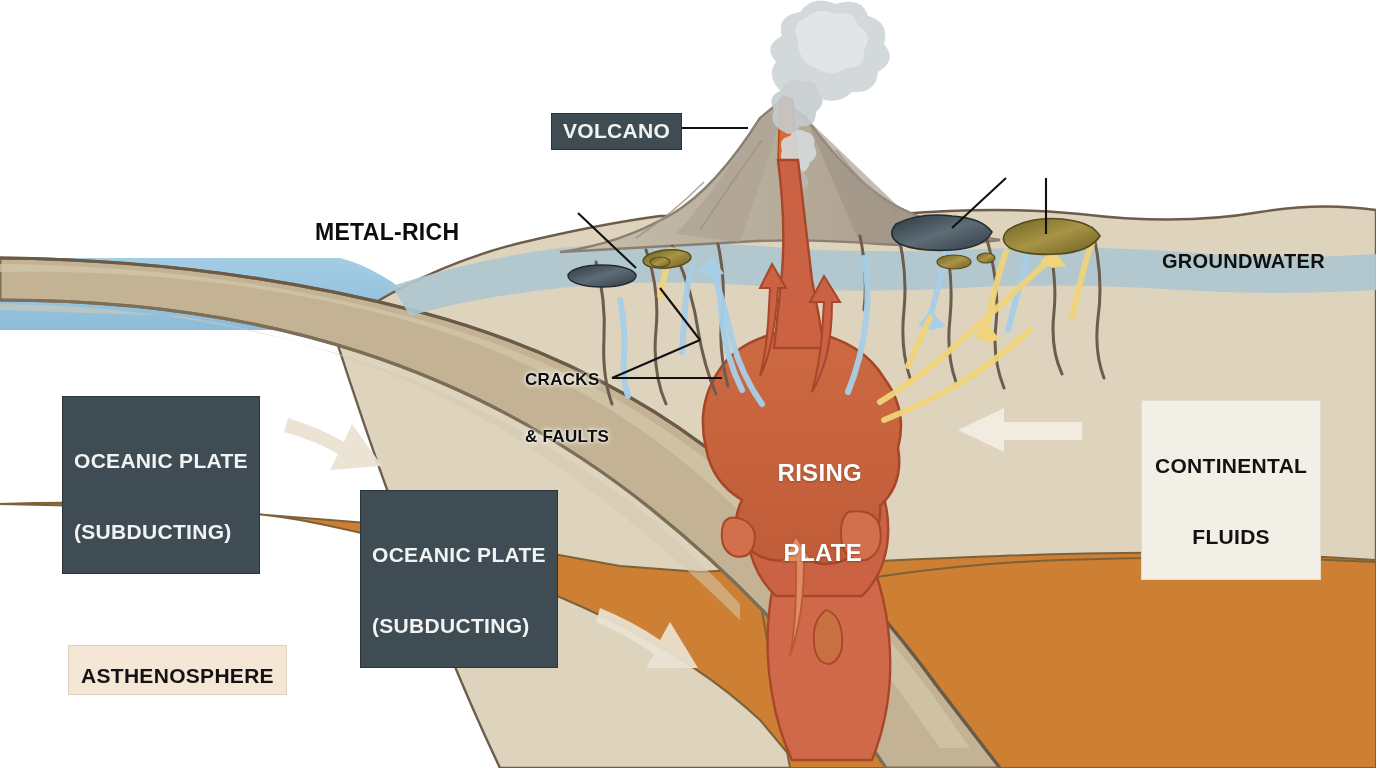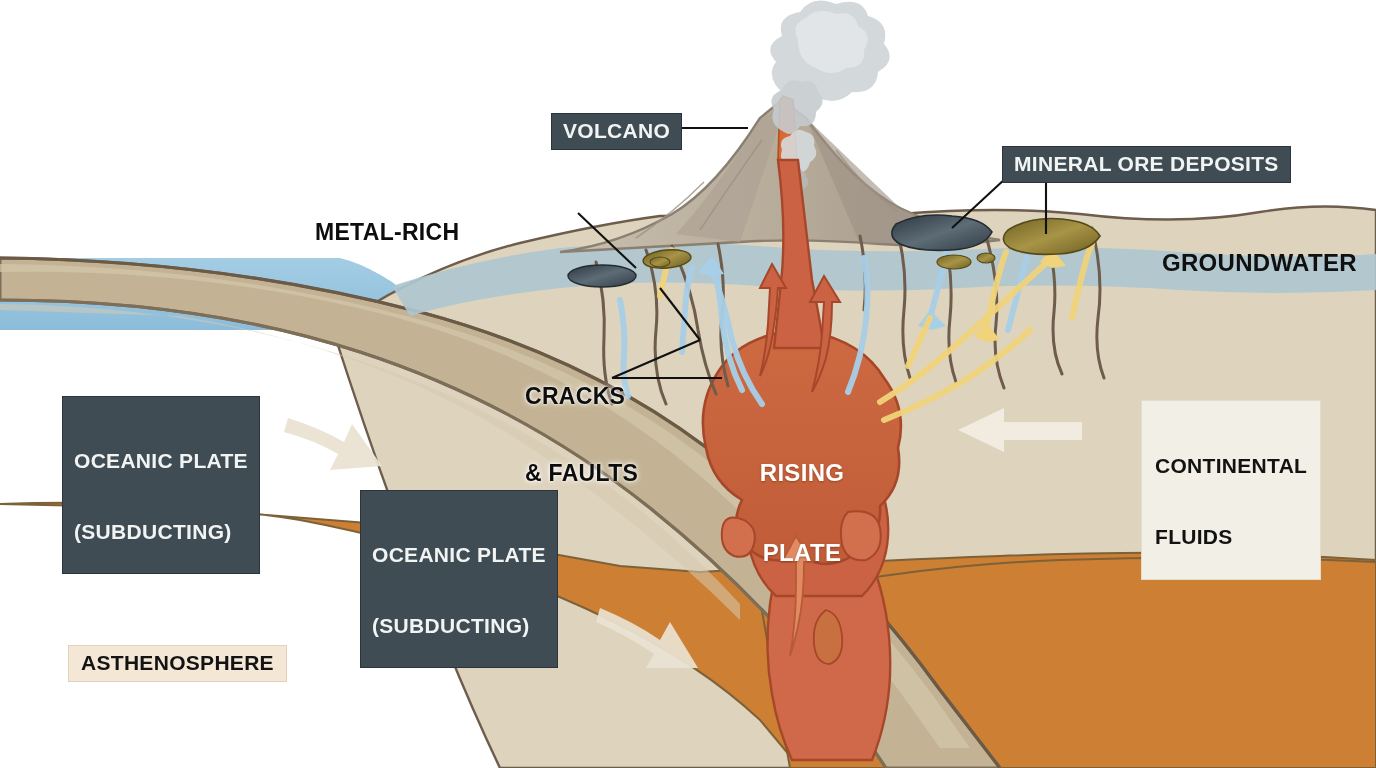--- a/index.html
+++ b/index.html
@@ -7,21 +7,21 @@
        font-family:"Liberation Sans",sans-serif;}
   #stage{position:relative;width:1132px;height:768px;background:#3b82f6;}
   #scene{position:absolute;inset:0;width:1376px;height:768px;}
 
   .lbl{position:absolute;box-sizing:border-box;line-height:1.12;
        letter-spacing:.3px;white-space:pre;}
   .lbl-dark{background:#3f4c54;color:#f2f4f3;padding:5px 11px 6px;
             border:1px solid #2b353b;font-weight:700;}
   .lbl-cream{background:#f2efe6;color:#121212;padding:6px 13px 7px;
              border:1px solid #e2dccb;font-weight:700;}
-  .lbl-tan{background:#f4e7d6;color:#131313;padding:5px 12px 6px;
+  .lbl-tan{background:#f4e7d6;color:#131313;padding:18px 12px 6px;
            border:1px solid #e3d2bb;font-weight:700;}
   .lbl-plain{color:#0d0d0d;font-weight:700;text-shadow:0 0 3px #fff,0 0 6px #fff;}
   .lbl-onmap{color:#101010;font-weight:700;}
   .lbl-white{color:#ffffff;font-weight:700;text-align:center;
              text-shadow:0 1px 2px rgba(90,35,10,.45);}
   .ctr{}
 </style>
 </head>
 <body>
 
@@ -310,44 +310,43 @@
 
   </g>
 </svg>
 
 <div class="lbl lbl-dark" style="left:551px;top:113px;font-size:21px;">VOLCANO</div>
 
 <div class="lbl lbl-plain ctr" style="left:315px;top:168px;font-size:23px;">
   <div>METAL-RICH</div>
 </div>
 
-<div class="lbl lbl-dark" style="left:1002px;top:146px;font-size:21px;">MINERAL ORE DEPOSITS</div>
-
-<div class="lbl lbl-onmap" style="left:1162px;top:250px;font-size:24px;">GROUNDWATER</div>
-
-<div class="lbl lbl-plain" style="left:525px;top:332px;font-size:23px;">
+
+<div class="lbl lbl-onmap" style="left:1162px;top:250px;font-size:20px;">GROUNDWATER</div>
+
+<div class="lbl lbl-plain" style="left:525px;top:332px;font-size:17px;">
   <div>CRACKS</div>
   <div>&amp; FAULTS</div>
 </div>
 
 <div class="lbl lbl-dark" style="left:62px;top:396px;font-size:21px;">
   <div>OCEANIC PLATE</div>
   <div>(SUBDUCTING)</div>
 </div>
 
 <div class="lbl lbl-dark" style="left:360px;top:490px;font-size:21px;">
   <div>OCEANIC PLATE</div>
   <div>(SUBDUCTING)</div>
 </div>
 
-<div class="lbl lbl-cream" style="left:1141px;top:400px;font-size:21px;">
+<div class="lbl lbl-cream" style="left:1141px;top:400px;font-size:21px;text-align:center;">
   <div>CONTINENTAL</div>
   <div>FLUIDS</div>
 </div>
 
 <div class="lbl lbl-tan" style="left:68px;top:645px;font-size:21px;">ASTHENOSPHERE</div>
 
-<div class="lbl lbl-white" style="left:742px;top:406px;font-size:24px;width:120px;">
+<div class="lbl lbl-white" style="left:742px;top:406px;font-size:24px;width:120px;text-align:right;">
   <div>RISING</div>
   <div>PLATE</div>
 </div>
 
 </div>
 
 </body></html>

